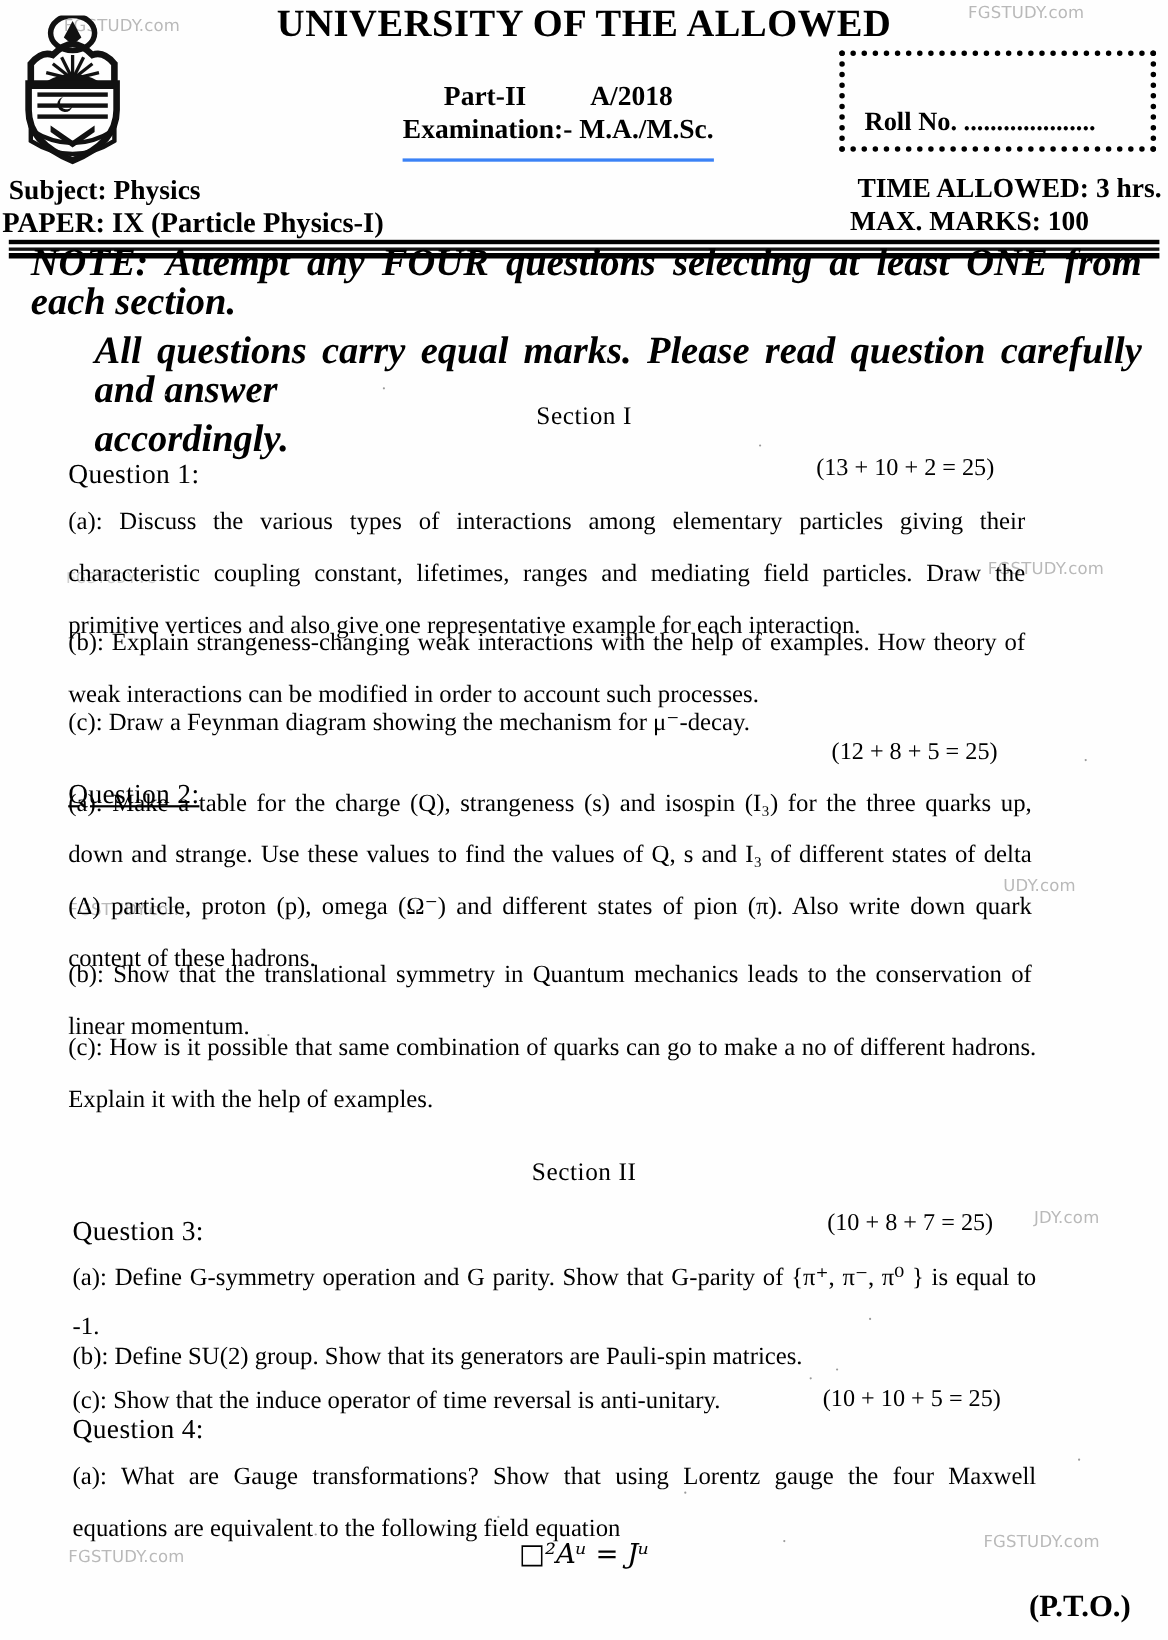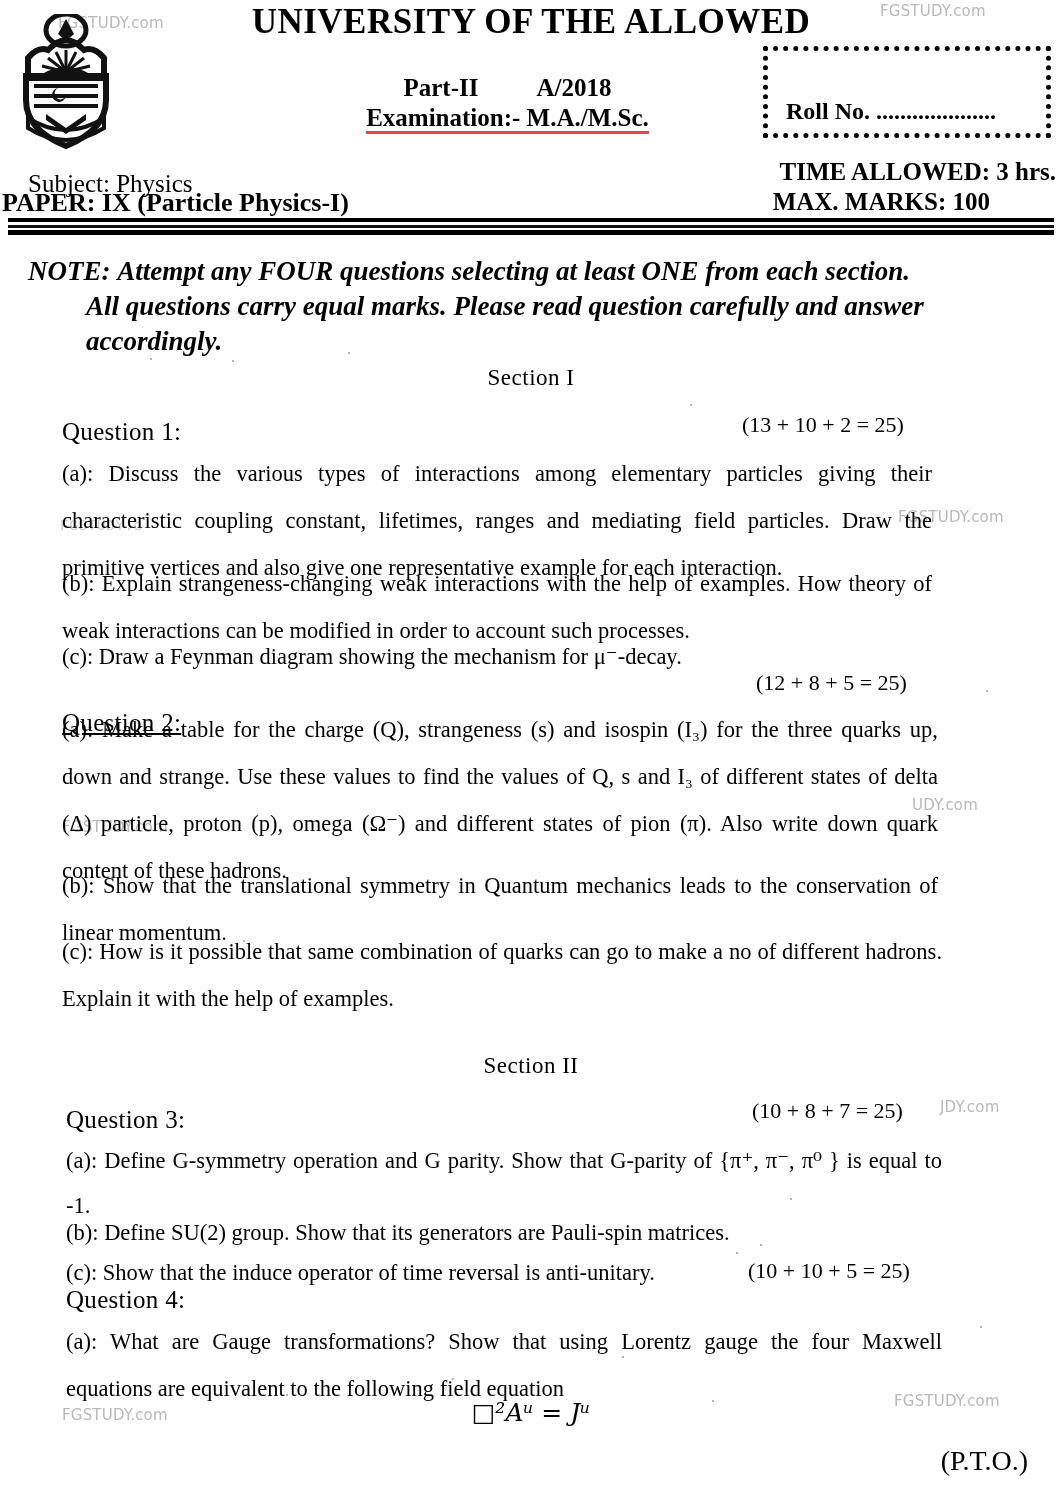--- a/index.html
+++ b/index.html
@@ -63,22 +63,22 @@
   .exam-line {
     position: absolute;
     left: 0;
     top: 104px;
     width: 1015px;
     text-align: center;
     font-weight: bold;
     font-size: 25px;
   }
   .exam-line span.ul {
-    border-bottom: 3px solid #ef4444;
-    padding-bottom: 0;
+    border-bottom: 3px solid #3b82f6;
+    padding-bottom: 13px;
   }
 
   .rollbox {
     position: absolute;
     left: 763px;
     top: 46px;
     width: 288px;
     height: 92px;
     border: 5px dotted #000;
     box-sizing: border-box;
@@ -88,24 +88,23 @@
     left: 18px;
     bottom: 8px;
     font-size: 24px;
     font-weight: bold;
     white-space: nowrap;
   }
 
   .subject {
     position: absolute;
     left: 8px;
-    top: 170px;
-    font-size: 25px;
-    font-weight: normal;
-    margin-left: 20px;
+    top: 160px;
+    font-size: 25px;
+    font-weight: bold;
   }
   .paper {
     position: absolute;
     left: 2px;
     top: 188px;
     font-size: 26px;
     font-weight: bold;
   }
   .time {
     position: absolute;
@@ -129,30 +128,30 @@
     width: 1046px;
   }
   .rule-a { height: 4px; background: #000; }
   .rule-b { height: 3px; background: #111; margin-top: 3px; }
   .rule-c { height: 5px; background: #000; margin-top: 2px; }
 
   
   .note {
     position: absolute;
     left: 28px;
-    top: 254px;
+    top: 221px;
     width: 1010px;
     font-style: italic;
     font-weight: bold;
-    font-size: 27px;
+    font-size: 35px;
     line-height: 35px;
   }
   .note .lbl { font-style: italic; font-weight: bold; }
   .note p { margin: 0; }
-  .note .indent { padding-left: 58px; }
+  .note .indent { padding-left: 58px; margin-top: 10px; }
   .note .just { text-align: justify; }
 
   
   .section-head {
     position: absolute;
     width: 1062px;
     text-align: center;
     font-size: 23px;
     letter-spacing: 0.5px;
   }
@@ -182,21 +181,21 @@
     font-size: 25px;
     font-style: italic;
     font-family: "DejaVu Serif", serif;
   }
 
   .pto {
     position: absolute;
     right: 34px;
     bottom: 14px;
     font-size: 28px;
-    font-weight: normal;
+    font-weight: bold;
   }
 
   
   .speck {
     position: absolute;
     background: #9a9a9a;
     width: 2px;
     height: 2px;
     border-radius: 50%;
     pointer-events: none;

